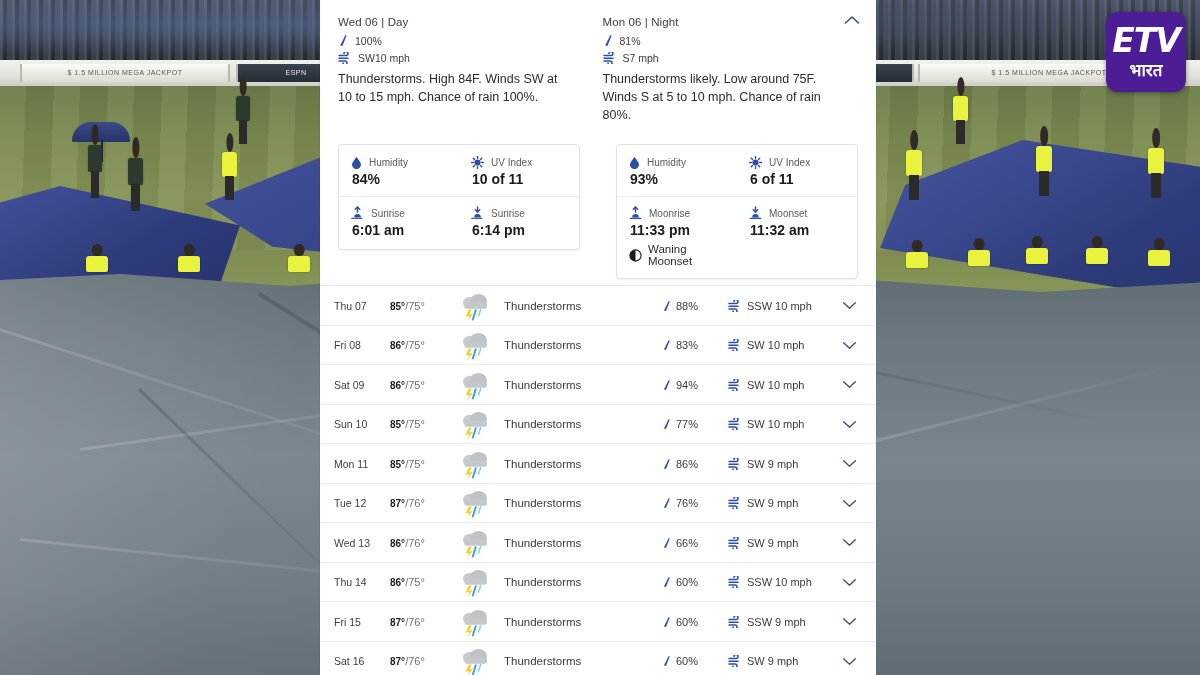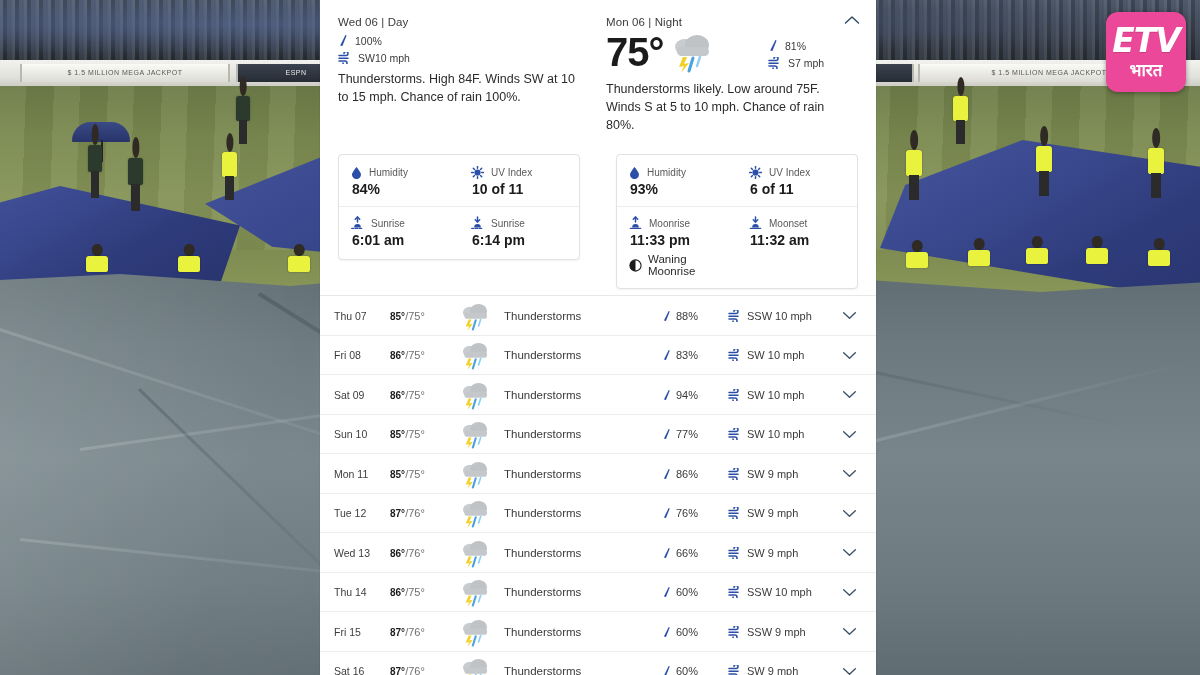--- a/index.html
+++ b/index.html
@@ -116,21 +116,21 @@
   }
   .umbrella:after{
     content:""; position:absolute; left:50%; top:18px; width:2px; height:22px;
     background:#26262a;
   }
 
   
   .etv-logo {
     position: absolute; right: 14px; top: 12px;
     width: 80px; height: 80px;
-    background: #ec4899;
+    background: #4c1d95;
     border-radius: 12px;
     box-shadow: 0 1px 5px rgba(0,0,0,.4);
     display:flex; flex-direction:column;
     align-items:center; justify-content:center;
     color:#fff;
   }
   .etv-logo .etv-top {
     font-family: "DejaVu Sans", sans-serif;
     font-size: 33px; font-weight: bold; font-style: italic;
     line-height: 1; letter-spacing: -1px;
@@ -155,21 +155,21 @@
   .panel-collapse {
     position:absolute; right: 10px; top: 8px;
     width: 28px; height: 24px;
     display:flex; align-items:center; justify-content:center;
     cursor:pointer;
   }
 
   
   .today {
     display: flex;
-    padding: 16px 4px 10px 0;
+    padding: 16px 11px 10px 0;
   }
   .today-col { width: 50%; padding: 0 18px; }
   .today-col.night { padding-left: 10px; }
 
   .period-label {
     font-size: 11.5px; color: #3b3b3b; margin-bottom: 2px; letter-spacing: .1px;
   }
   .temp-row { display:flex; align-items:center; justify-content:space-between; }
   .temp-left { display:flex; align-items:center; gap: 4px; }
   .big-temp {
@@ -379,35 +379,20 @@
               <span>SW10 mph</span>
             </div>
           </div>
         </div>
         <div class="summary">Thunderstorms. High 84F. Winds SW at 10 to 15 mph. Chance of rain 100%.</div>
       </div>
 
       <div class="today-col night">
         <div class="period-label">Mon 06 | Night</div>
         <div class="temp-row">
-          <div class="temp-left">
-            <span class="big-temp">75°</span>
-            <span class="icon">
-              <svg width="48" height="44" viewBox="0 0 48 44">
-                <g>
-                  <ellipse cx="17" cy="17" rx="10" ry="8" fill="#c9ccce"></ellipse>
-                  <ellipse cx="29" cy="15" rx="12" ry="10" fill="#bfc3c5"></ellipse>
-                  <rect x="9" y="17" width="32" height="9" rx="4.5" fill="#c4c8ca"></rect>
-                  <path d="M15 27 L11 37 L16 36 L13 43 L21 33 L16 34 L19 27 Z" fill="#f2d024"></path>
-                  <path d="M25 28 L21 41" stroke="#4aa3e0" stroke-width="3" stroke-linecap="round"></path>
-                  <path d="M32 27 L29 36" stroke="#8fd0f2" stroke-width="2.4" stroke-linecap="round"></path>
-                </g>
-              </svg>
-            </span>
-          </div>
           <div class="today-metrics">
             <div class="m">
               <span class="icon">
                 <svg width="10" height="13" viewBox="0 0 10 13">
                     <path d="M7.4 1 L2.2 11.6 L4.4 12 L8.6 1.6 Z" fill="#2b4fa8"></path>
                   </svg>
               </span>
               <span>81%</span>
             </div>
             <div class="m">
@@ -547,21 +532,21 @@
                 <span class="dc-label">Moonrise</span>
               </div>
               <div class="dc-value">11:33 pm</div>
               <div class="moonphase">
                 <span class="icon">
                   <svg width="13" height="13" viewBox="0 0 13 13">
                     <circle cx="6.5" cy="6.5" r="5.6" fill="#ffffff" stroke="#1b1b1b" stroke-width="1.1"></circle>
                     <path d="M6.5 .9 A5.6 5.6 0 0 0 6.5 12.1 Z" fill="#1b1b1b"></path>
                   </svg>
                 </span>
-                <span>Waning Moonrise</span>
+                <span>Waning Moonset</span>
               </div>
             </div>
             <div class="detail-cell">
               <div class="dc-head">
                 <span class="icon">
                   <svg width="13" height="14" viewBox="0 0 13 14">
                     <path d="M6.5 1 V6" stroke="#2b4fa8" stroke-width="1.5" stroke-linecap="round"></path>
                     <path d="M4.3 3.8 L6.5 6 L8.7 3.8" fill="none" stroke="#2b4fa8" stroke-width="1.5" stroke-linecap="round" stroke-linejoin="round"></path>
                     <path d="M3.2 11.4 A3.3 3.3 0 0 1 9.8 11.4" fill="#2b4fa8"></path>
                     <path d="M1.4 12.4 H11.6" stroke="#2b4fa8" stroke-width="1.4" stroke-linecap="round"></path>

